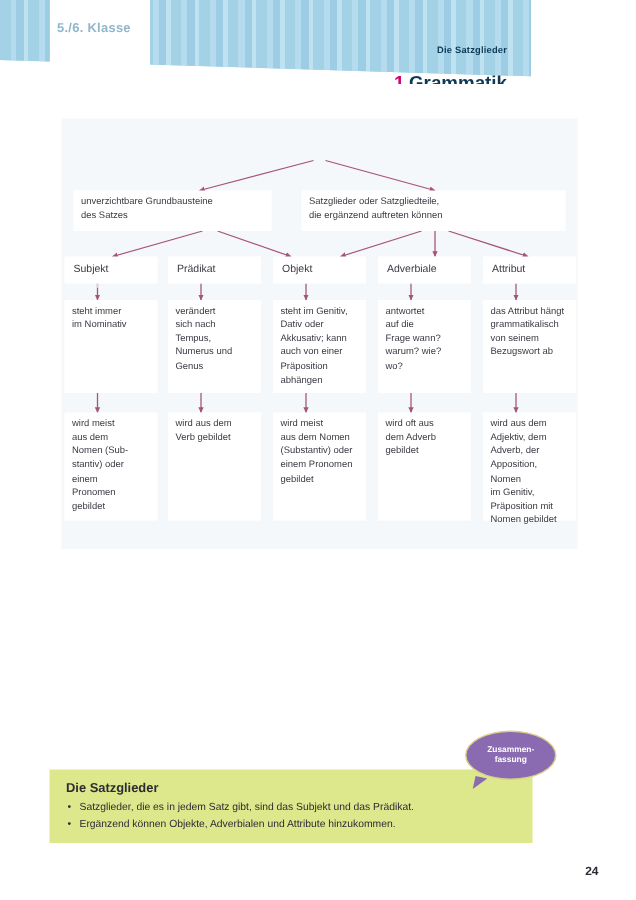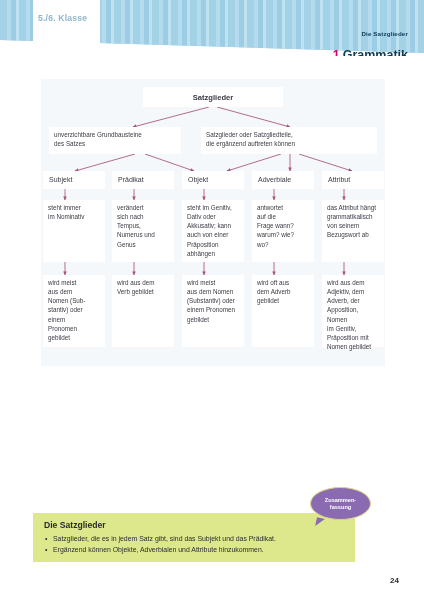--- a/index.html
+++ b/index.html
@@ -16,21 +16,21 @@
     position: relative;
     width: 424px;
     height: 600px;
     background: #ffffff;
   }
 
   
   .header {
     position: absolute;
     top: 0; left: 0;
-    width: 424px;
+    width: 354px;
     height: 56px;
     overflow: hidden;
   }
   .header-stripes {
     position: absolute;
     top: 0; left: 0;
     width: 424px;
     height: 56px;
     background-color: #a8d4e8;
     background-image: repeating-linear-gradient(
@@ -256,21 +256,20 @@
         <path d="M93,183 L93,196"></path>
         <path d="M163,183 L163,196"></path>
         <path d="M233,183 L233,196"></path>
         <path d="M303,183 L303,196"></path>
       </g>
       <g stroke="#c9d6de" stroke-width="0.7">
         <line x1="24" y1="110" x2="24" y2="113"></line>
       </g>
     </svg>
 
-    <div class="node center" style="left:102px; top:8px; width:140px; height:20px;">Satzglieder</div>
 
     <div class="node" style="left: 8px; top: 48px; width: 132px; height: 27px; white-space: pre-line;">unverzichtbare Grundbausteine
 des Satzes</div>
     <div class="node" style="left: 160px; top: 48px; width: 176px; height: 27px; white-space: pre-line;">Satzglieder oder Satzgliedteile,
 die ergänzend auftreten können</div>
 
     <div class="node cat" style="left:2px; top:92px; width:62px; height:18px;">Subjekt</div>
     <div class="node cat" style="left:71px; top:92px; width:62px; height:18px;">Prädikat</div>
     <div class="node cat" style="left:141px; top:92px; width:62px; height:18px;">Objekt</div>
     <div class="node cat" style="left:211px; top:92px; width:62px; height:18px;">Adverbiale</div>

